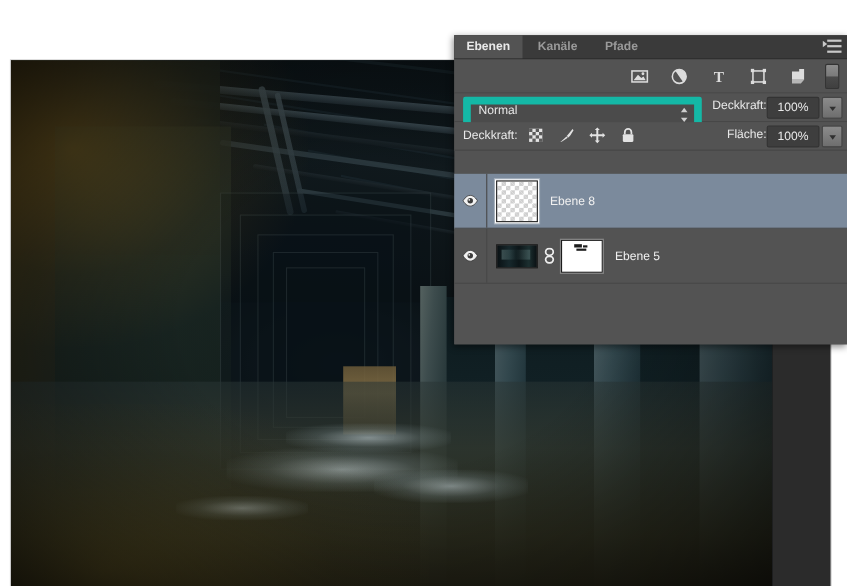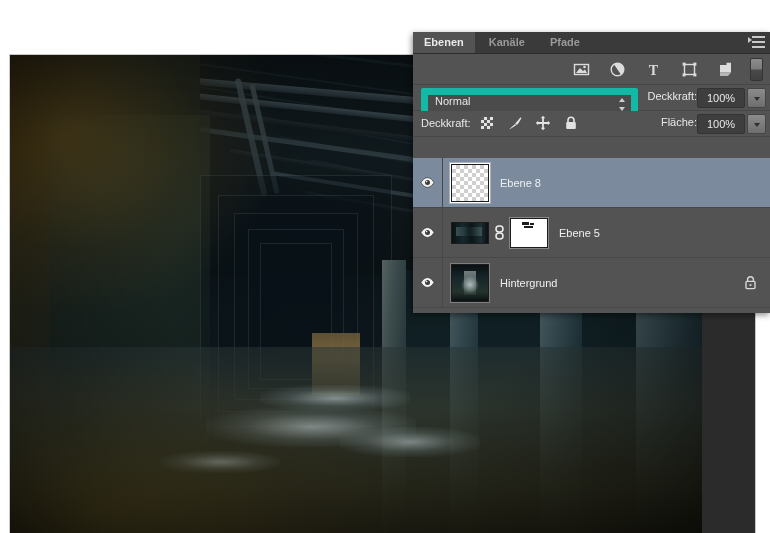--- a/index.html
+++ b/index.html
@@ -444,34 +444,16 @@
           </svg>
         </span>
         <div class="maskthumb">
           <span class="mk" style="left:11px;top:3px;width:7px;height:3px;"></span>
           <span class="mk" style="left:19px;top:4px;width:4px;height:2px;"></span>
           <span class="mk" style="left:13px;top:7px;width:9px;height:2px;"></span>
         </div>
         <span class="lname">Ebene 5</span>
       </div>
 
-      <div class="layer">
-        <div class="eye-cell">
-          <svg class="eye" viewBox="0 0 15 11">
-            <path d="M7.5 0.6 C3.6 0.6 1 5.5 1 5.5 C1 5.5 3.6 10.4 7.5 10.4 C11.4 10.4 14 5.5 14 5.5 C14 5.5 11.4 0.6 7.5 0.6 Z" fill="#f2f2f2" stroke="#2b2b2b" stroke-width=".7"></path>
-            <circle cx="7.5" cy="5.5" r="2.5" fill="#3c3c3c"></circle>
-            <circle cx="6.6" cy="4.6" r="0.8" fill="#f2f2f2"></circle>
-          </svg>
-        </div>
-        <div class="thumb bgthumb"></div>
-        <span class="lname">Hintergrund</span>
-        <span class="lockico">
-          <svg width="13" height="15" viewBox="0 0 13 15">
-            <path d="M3.6 6.6 V4.6 A2.9 2.9 0 0 1 9.4 4.6 V6.6" fill="none" stroke="#d8d8d8" stroke-width="1.4"></path>
-            <rect x="2" y="6.4" width="9" height="7.2" rx="1" fill="none" stroke="#d8d8d8" stroke-width="1.4"></rect>
-            <circle cx="6.5" cy="10" r="1.1" fill="#d8d8d8"></circle>
-          </svg>
-        </span>
-      </div>
 
     </div>
   </div>
 </div>
 
 </body></html>

